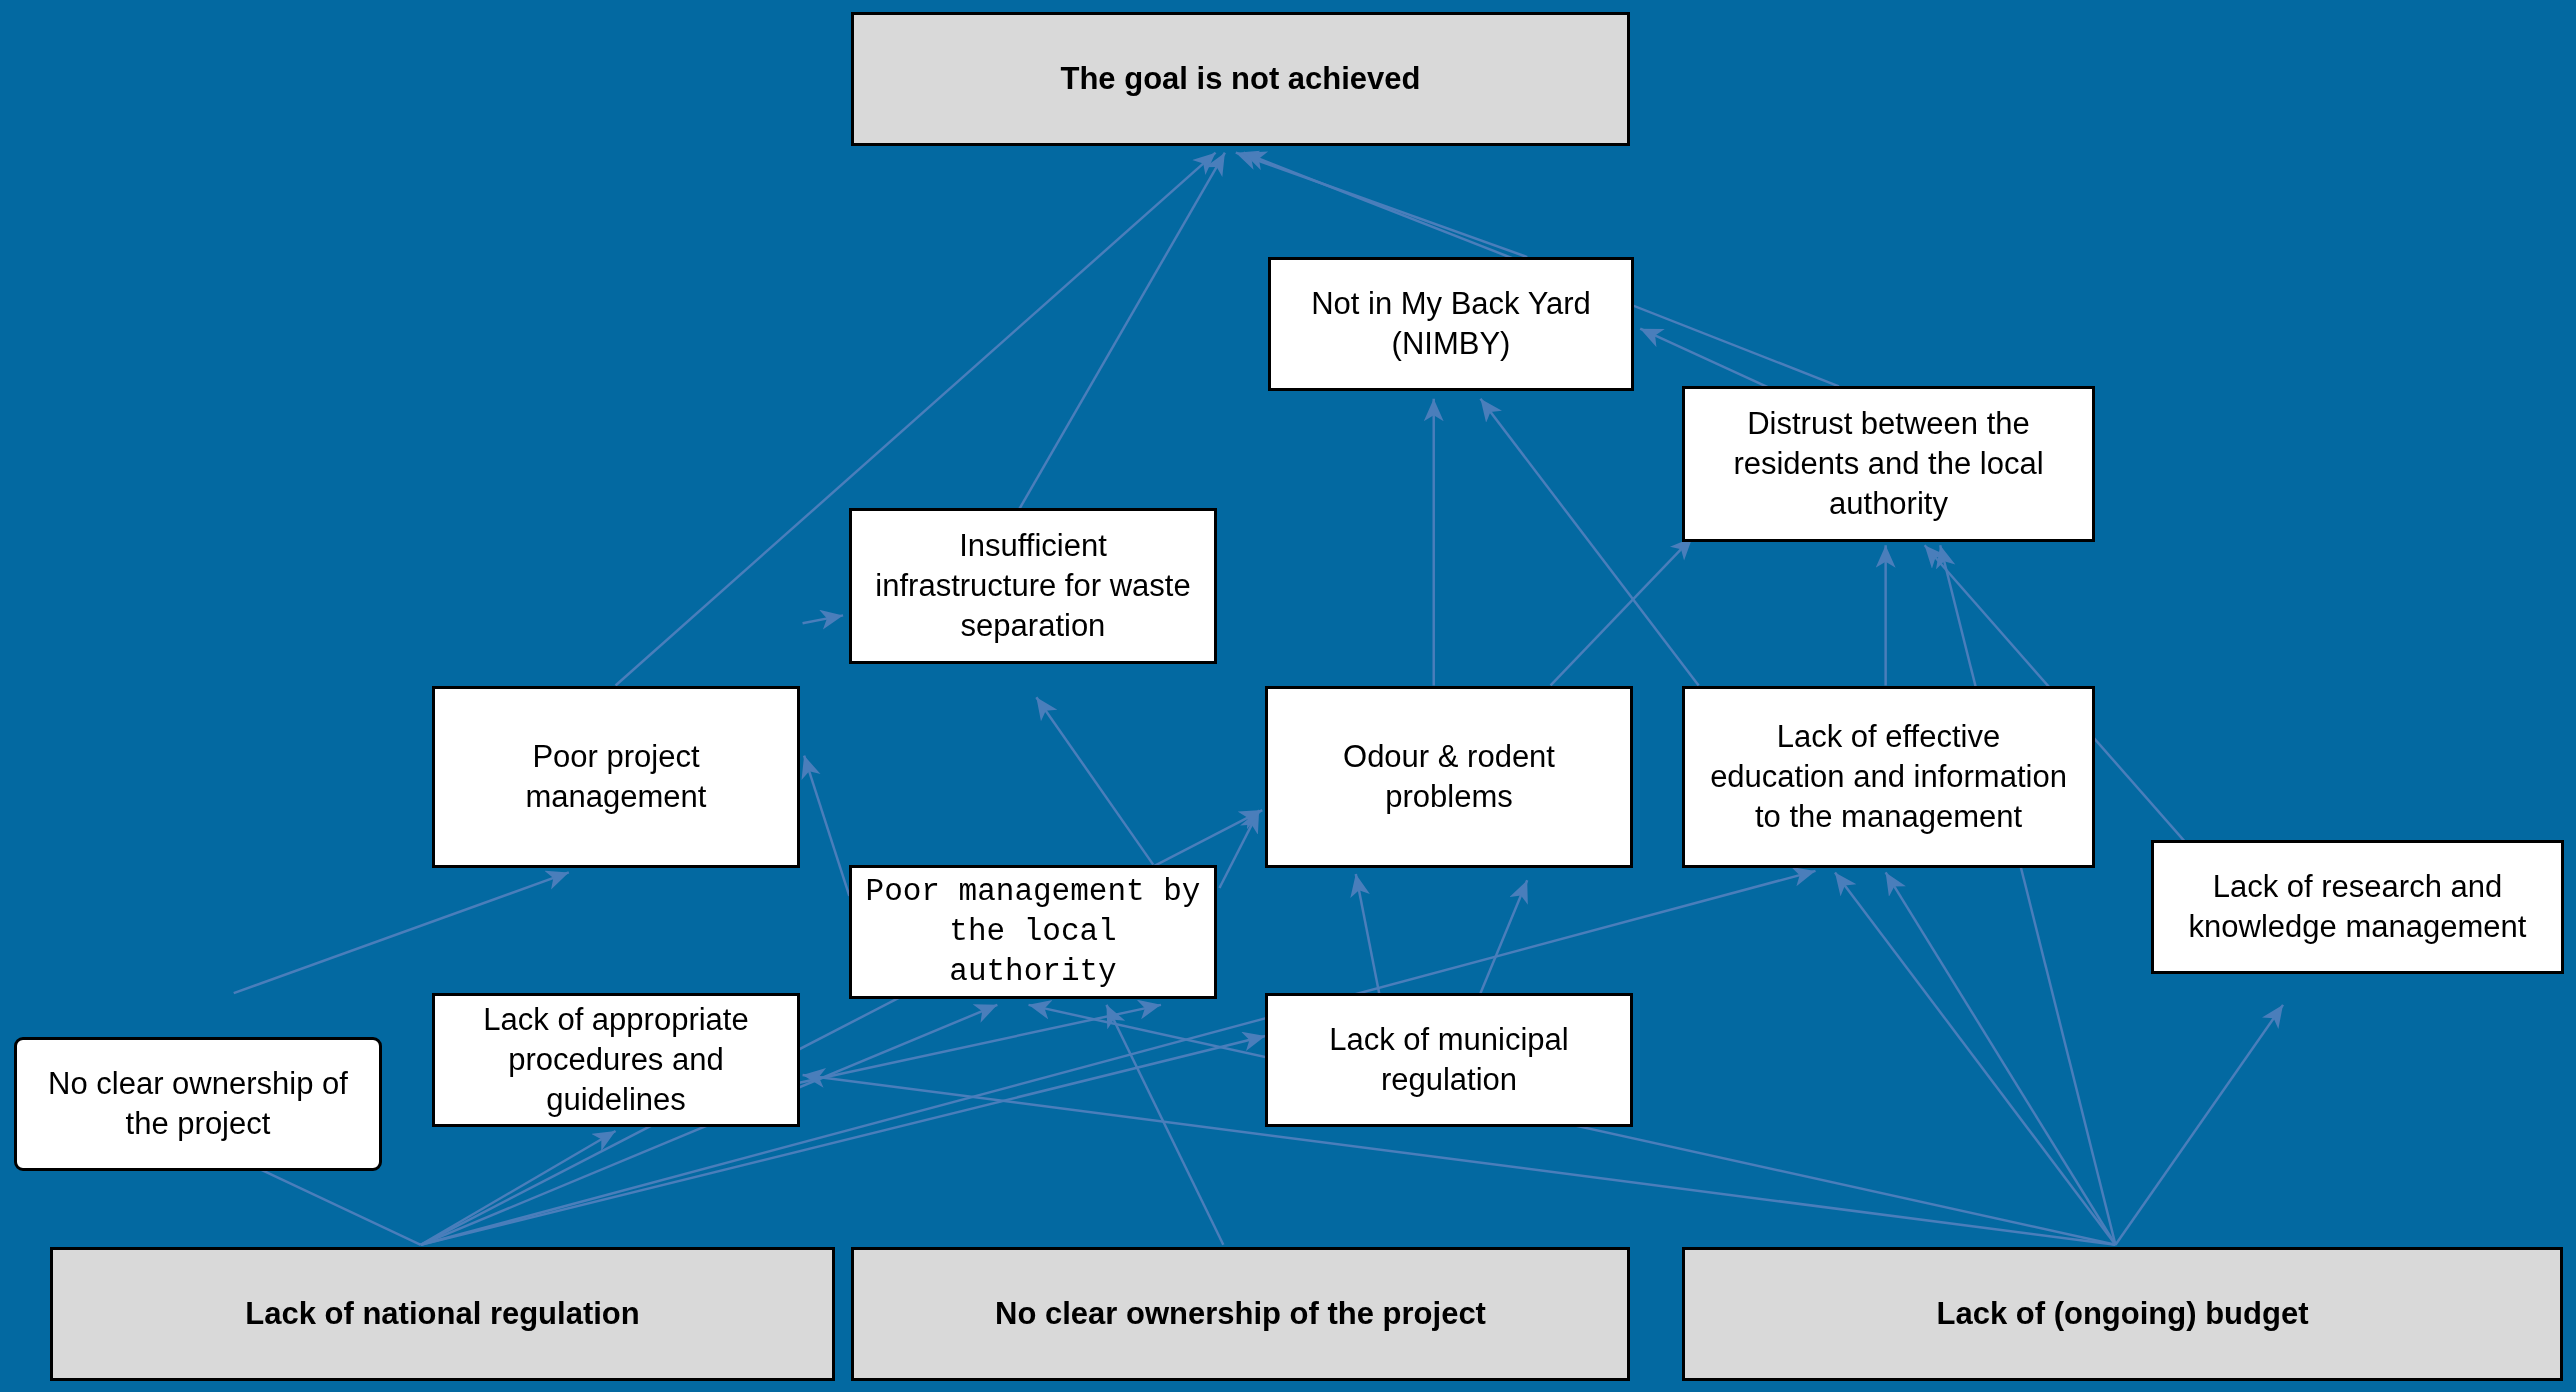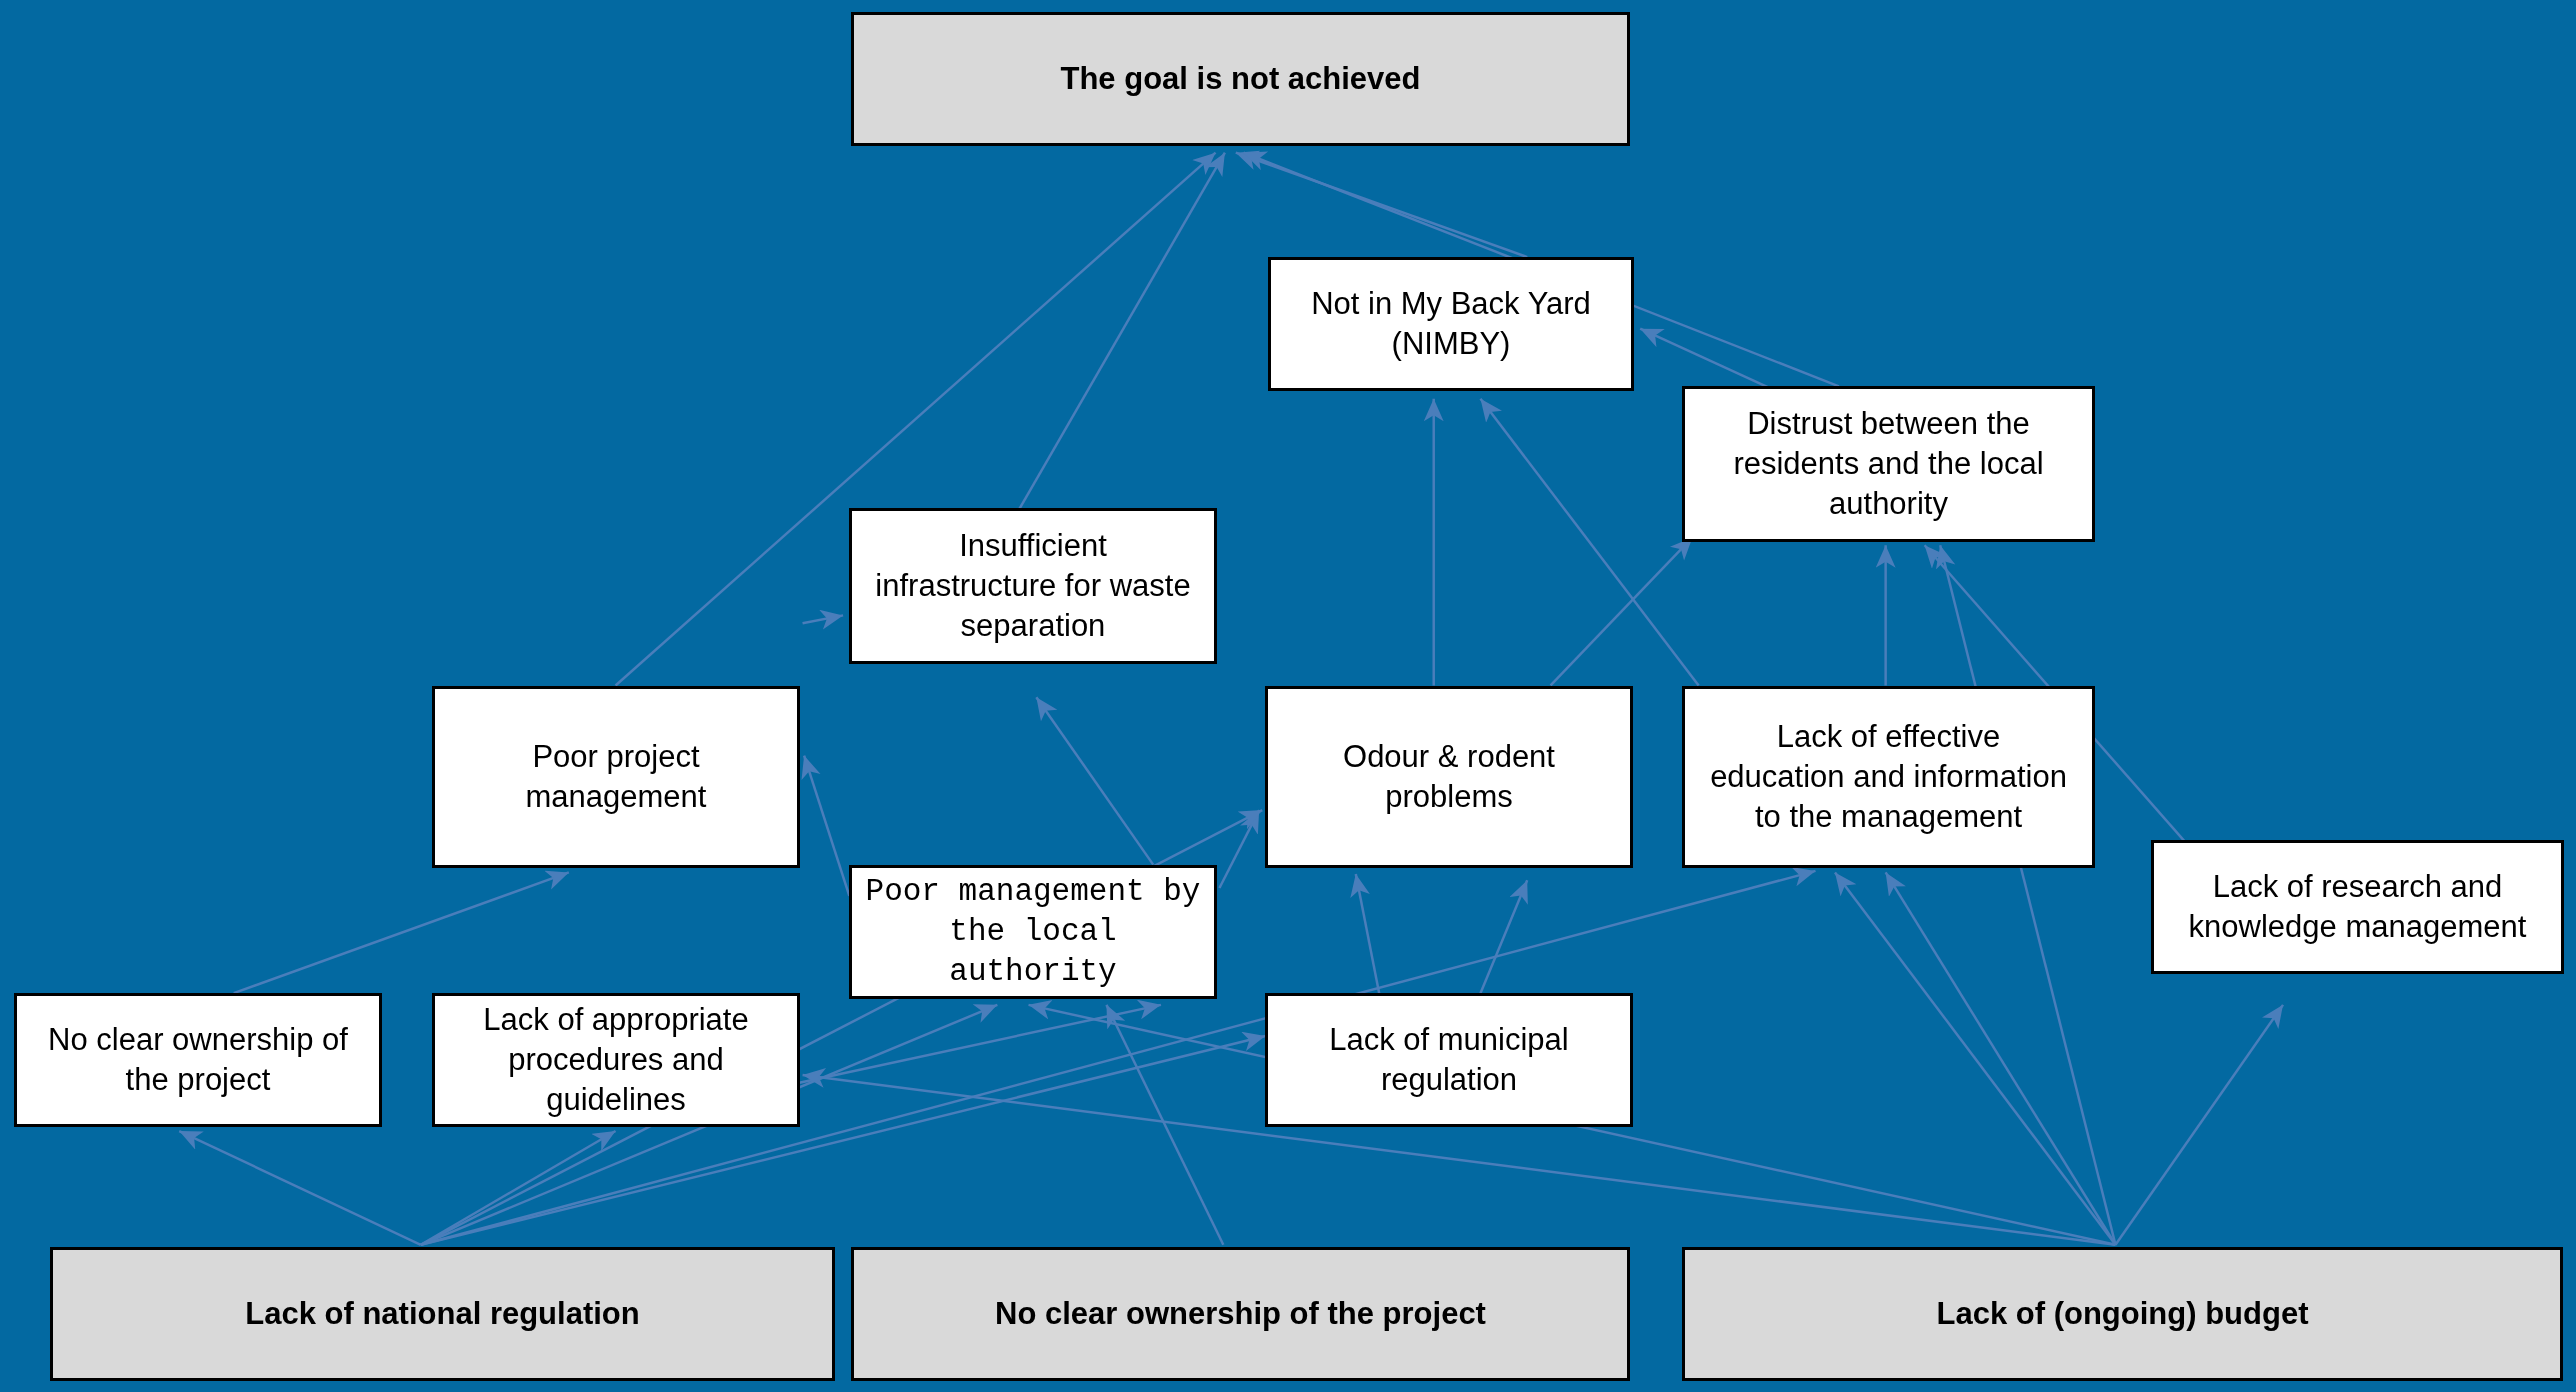--- a/index.html
+++ b/index.html
@@ -122,21 +122,21 @@
 to the management</span>
       </div>
       <div class="node" style="left: 2151px; top: 840px; width: 413px; height: 134px;">
         <span class="lbl">Lack of research and
 knowledge management</span>
       </div>
       <div class="node" style="left: 849px; top: 865px; width: 368px; height: 134px; font-family: Liberation Mono, monospace;">
         <span class="lbl">Poor management by
 the local authority</span>
       </div>
-      <div class="node" style="left: 14px; top: 993px; width: 368px; height: 134px;">
+      <div class="node" style="left: 14px; top: 1037px; width: 368px; height: 134px; border-radius: 9px;">
         <span class="lbl">No clear ownership  of
 the project</span>
       </div>
       <div class="node" style="left: 432px; top: 993px; width: 368px; height: 134px;">
         <span class="lbl">Lack of appropriate
 procedures and
 guidelines</span>
       </div>
       <div class="node" style="left: 1265px; top: 993px; width: 368px; height: 134px;">
         <span class="lbl">Lack of municipal

